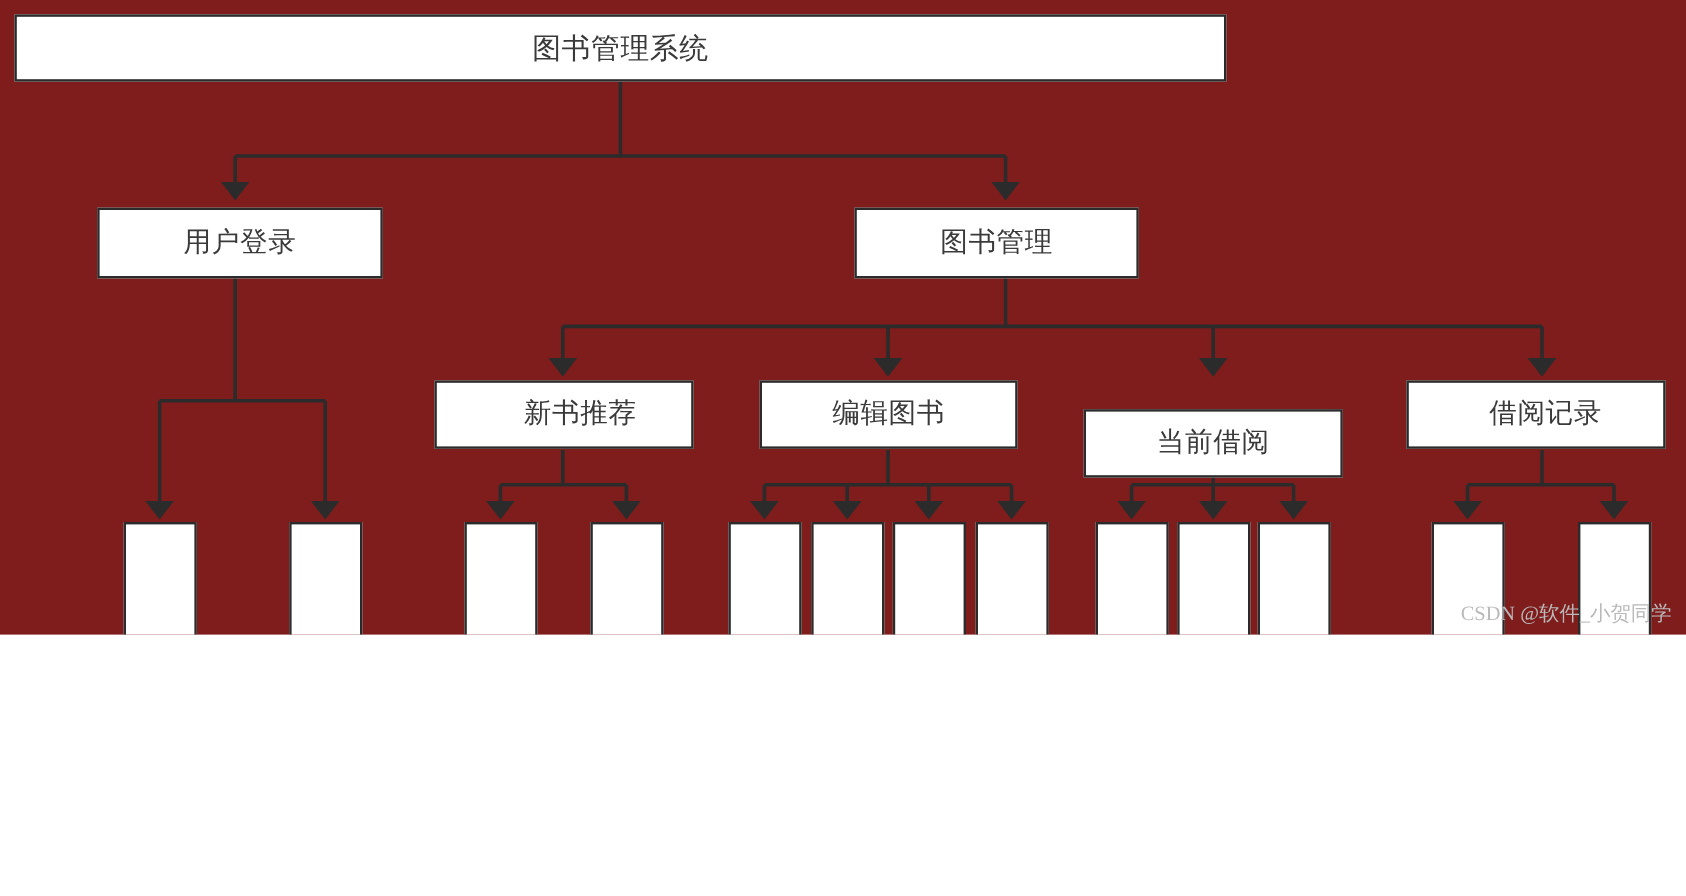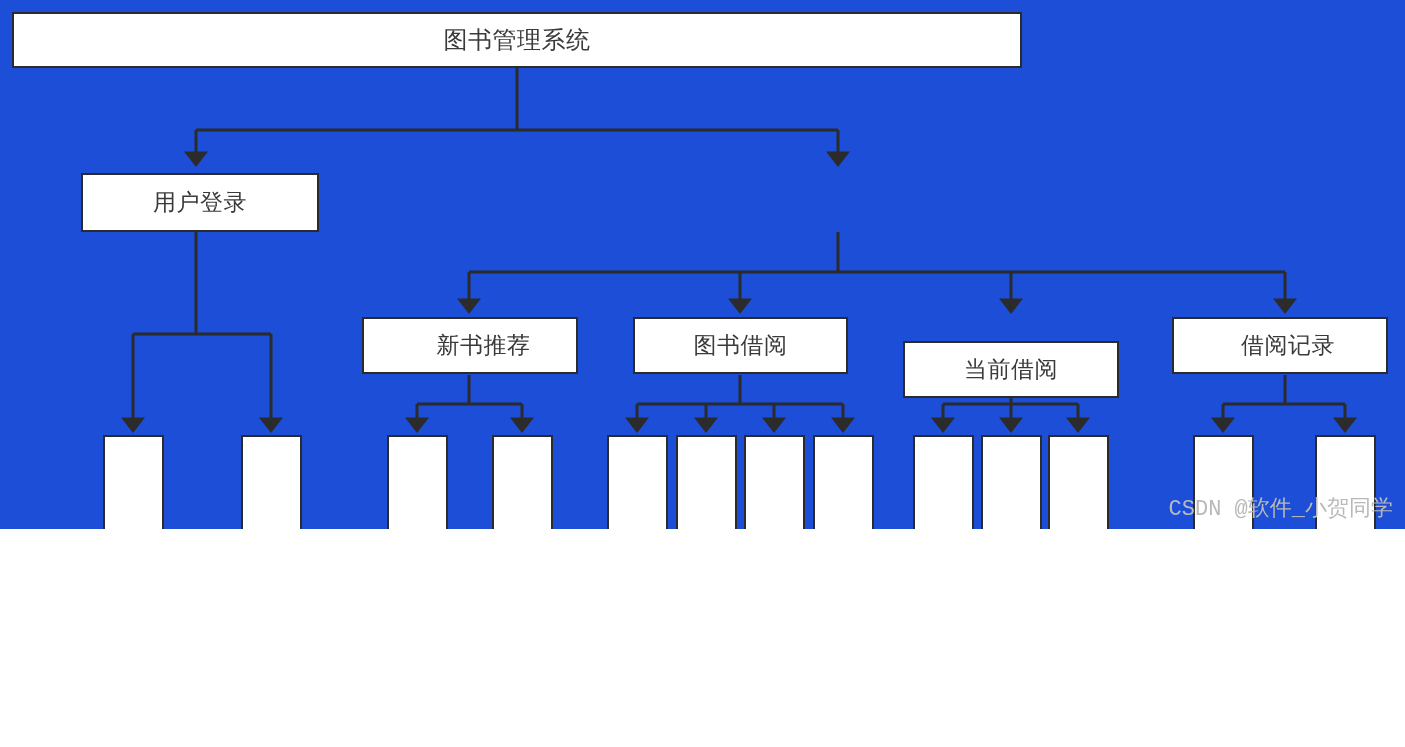--- a/index.html
+++ b/index.html
@@ -8,21 +8,21 @@
     padding: 0;
     background: #ffffff;
   }
   body {
     font-family: "DejaVu Sans", "Liberation Sans", sans-serif;
   }
   #diagram-root {
     position: relative;
     width: 1405px;
     height: 529px;
-    background: #1d4ed8;
+    background: #7f1d1d;
     overflow: hidden;
   }
   #edges-layer {
     position: absolute;
     left: 0;
     top: 0;
     width: 1405px;
     height: 747px;
     pointer-events: none;
   }
@@ -51,24 +51,24 @@
     justify-content: center;
     padding-top: 8px;
     font-size: 25px;
     line-height: 1.12;
     letter-spacing: 1px;
   }
   .watermark {
     position: absolute;
     right: 12px;
     bottom: 6px;
-    font-size: 22px;
+    font-size: 17px;
     color: #b9b9b9;
     white-space: nowrap;
-    font-family: Liberation Mono, monospace;
+    font-family: Liberation Serif, serif;
     margin-top: 22px;
   }
 </style>
 </head>
 <body>
 
 <div id="diagram-root">
 
   <svg id="edges-layer" width="1405" height="747" viewBox="0 0 1405 747" xmlns="http://www.w3.org/2000/svg">
     <defs>
@@ -120,26 +120,29 @@
     </g>
   </svg>
 
   <div class="node root horizontal" style="left:12px; top:12px; width:1010px; height:56px;">
     <span>图书管理系统</span>
   </div>
 
   <div class="node horizontal" style="left:81px; top:173px; width:238px; height:59px;">
     <span>用户登录</span>
   </div>
+  <div class="node horizontal" style="left:712px; top:173px; width:237px; height:59px;">
+    <span>图书管理</span>
+  </div>
 
   <div class="node horizontal" style="left:362px; top:317px; width:216px; height:57px;padding-left:27px;">
     <span>新书推荐</span>
   </div>
   <div class="node horizontal" style="left:633px; top:317px; width:215px; height:57px;">
-    <span>图书借阅</span>
+    <span>编辑图书</span>
   </div>
   <div class="node horizontal" style="left:903px; top:317px; width:216px; height:57px;margin-top:24px;">
     <span>当前借阅</span>
   </div>
   <div class="node horizontal" style="left:1172px; top:317px; width:216px; height:57px;padding-left:16px;">
     <span>借阅记录</span>
   </div>
 
   <div class="node vertical" style="left:103px; top:435px; width:61px; height:298px;">
     <span>用户登录</span>

